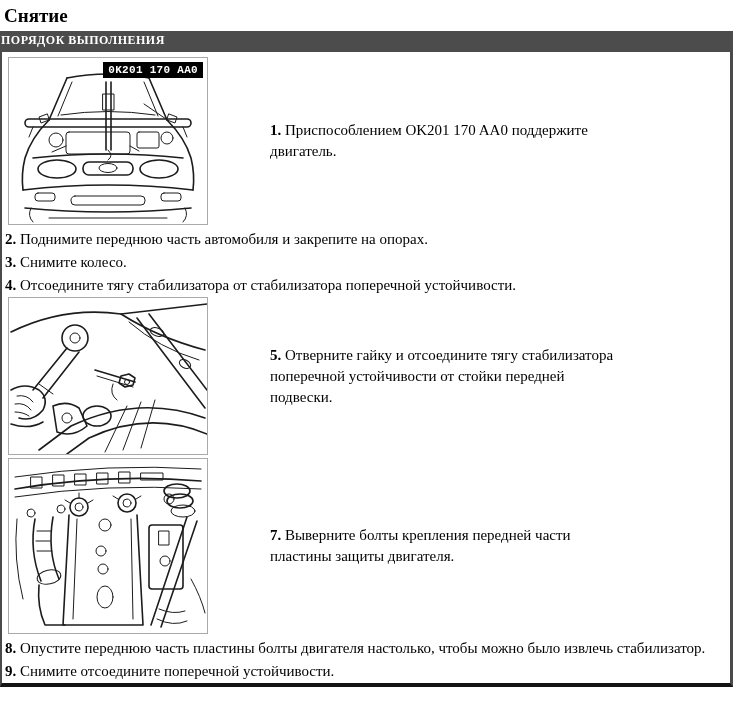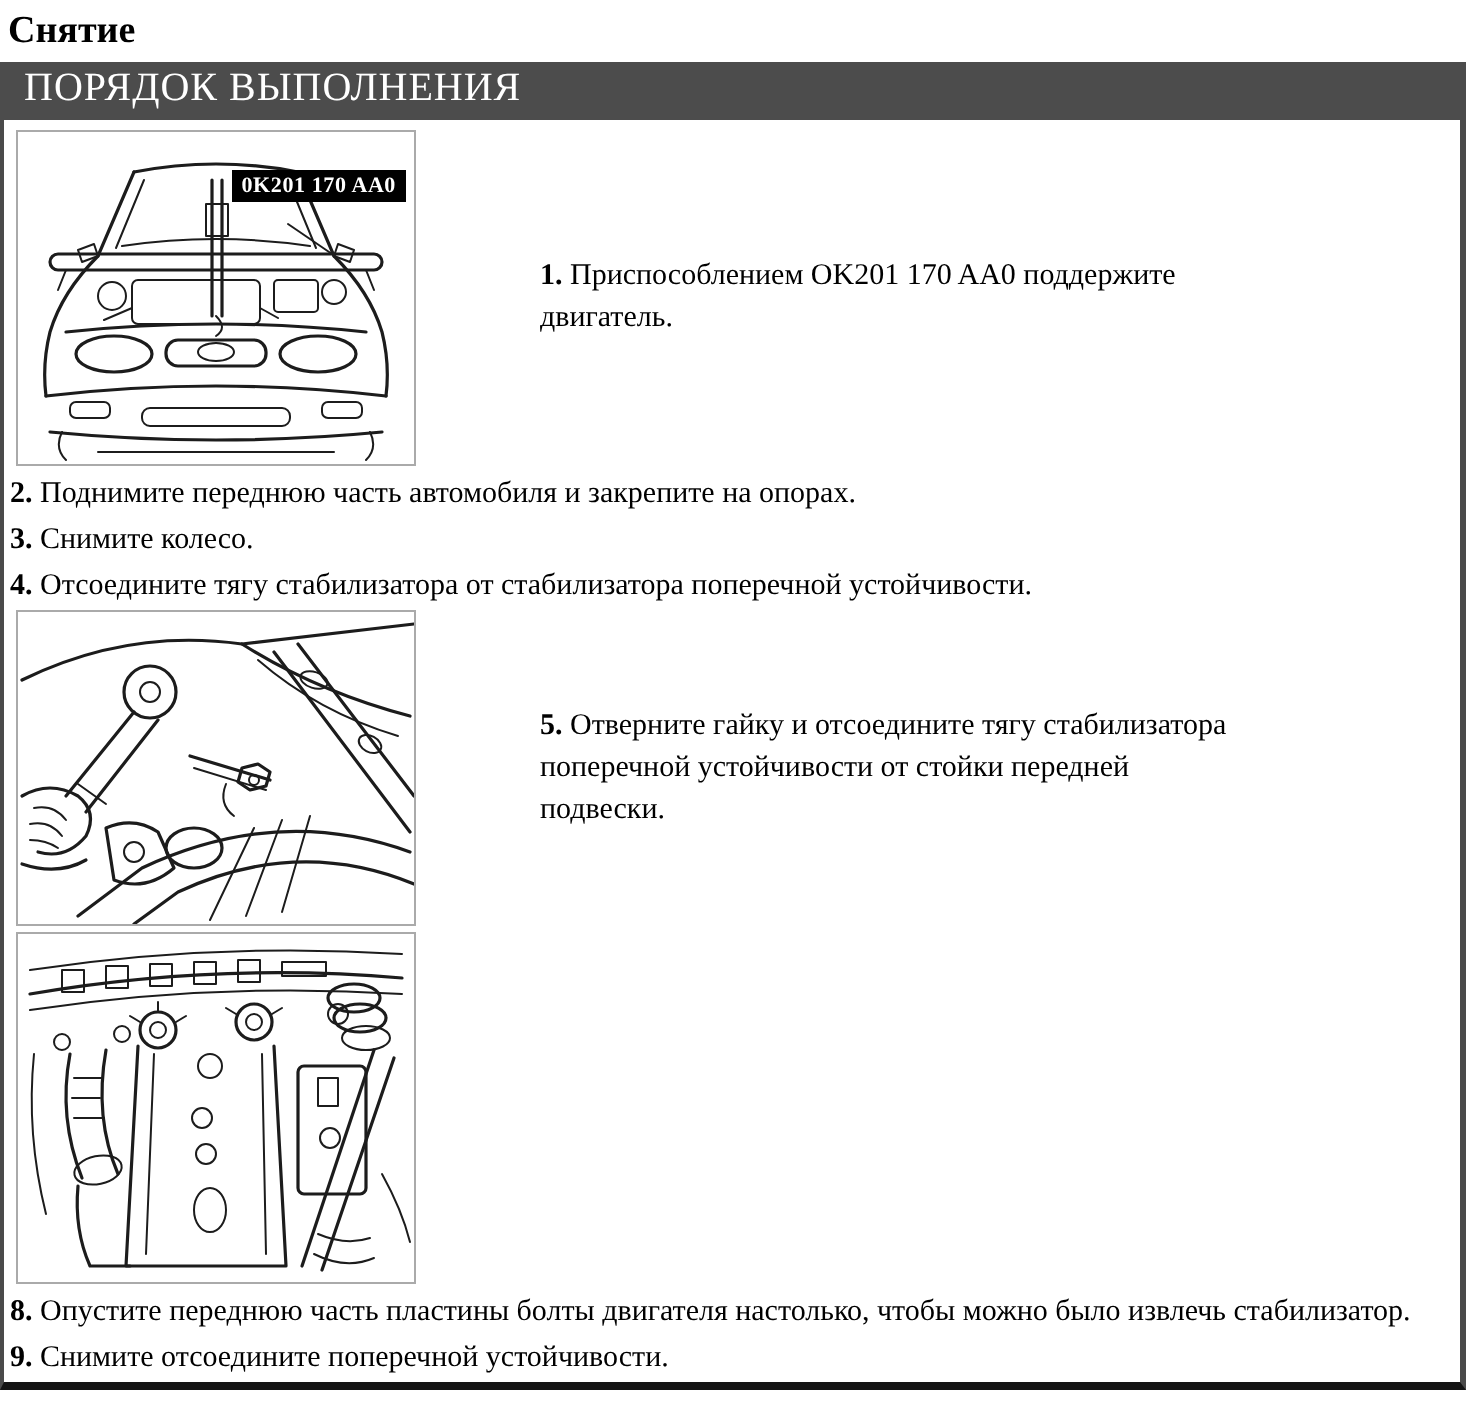--- a/index.html
+++ b/index.html
@@ -4,39 +4,39 @@
 <style>
   * { margin:0; padding:0; box-sizing:border-box; }
   html,body { background:#fff; }
   body {
     width:736px; height:712px; overflow:hidden;
     font-family:"Liberation Serif", serif; color:#000;
   }
   .page-title { font-size:19px; font-weight:bold; padding:5px 0 0 4px; height:23px; }
   .proc { width:733px; margin-top:8px; }
   .proc-header {
-    background:#4c4c4c; color:#fff; font-size:20px;
-    padding:2px 6px 4px 12px; letter-spacing:0.5px;
+    background:#4c4c4c; color:#fff; font-size:12px;
+    padding:2px 6px 4px 1px; letter-spacing:0.5px;font-weight:bold;
   }
   .proc-body {
     border-left:2px solid #4a4a4a;
     border-right:3px solid #4a4a4a;
     border-bottom:4px solid #141414;
     padding-top:5px; background:#fff;
   }
   .img-row { display:flex; align-items:center; padding-left:6px; margin-bottom:3px; }
   .img-cell {
     flex:none; width:200px; border:1px solid #aaa; background:#fff;
     position:relative; font-size:0;
   }
   .img-cell svg { display:block; }
   .tool-label {
-    position:absolute; top:19px; right:4px;
+    position:absolute; top:4px; right:4px;
     background:#000; color:#fff;
-    font-family:Liberation Serif, serif;
+    font-family:Liberation Mono, monospace;
     font-size:11px; font-weight:bold; line-height:16px;
     padding:0 5px; letter-spacing:0.3px;
   }
   .side-text { margin-left:62px; width:348px; font-size:15px; line-height:21px; }
   .text-row { font-size:15px; line-height:17px; padding:3px 6px 3px 3px; }
   .stepnum { font-weight:bold; }
   svg .ln { fill:none; stroke:#1c1c1c; stroke-width:1.6; stroke-linecap:round; stroke-linejoin:round; }
   svg .thin { fill:none; stroke:#1c1c1c; stroke-width:1; stroke-linecap:round; stroke-linejoin:round; }
 </style>
 </head>
@@ -207,20 +207,24 @@
 
           <ellipse class="ln" cx="168" cy="32" rx="13" ry="7"></ellipse>
           <ellipse class="ln" cx="171" cy="42" rx="13" ry="7"></ellipse>
           <ellipse class="thin" cx="174" cy="52" rx="12" ry="6"></ellipse>
           <path class="ln" d="M178,58 L142,166"></path>
           <path class="ln" d="M188,62 L152,168"></path>
           <path class="thin" d="M182,120 q10,18 14,34"></path>
           <path class="thin" d="M150,150 q14,6 26,2 M148,160 q16,8 30,2"></path>
         </svg>
       </div>
+      <div class="side-text">
+        <span class="stepnum">7.</span>
+        <span>Выверните болты крепления передней части пластины защиты двигателя.</span>
+      </div>
     </div>
 
     <div class="text-row">
       <span class="stepnum">8.</span>
       <span>Опустите переднюю часть пластины болты двигателя настолько, чтобы можно было извлечь стабилизатор.</span>
     </div>
     <div class="text-row">
       <span class="stepnum">9.</span>
       <span>Снимите отсоедините поперечной устойчивости.</span>
     </div>

